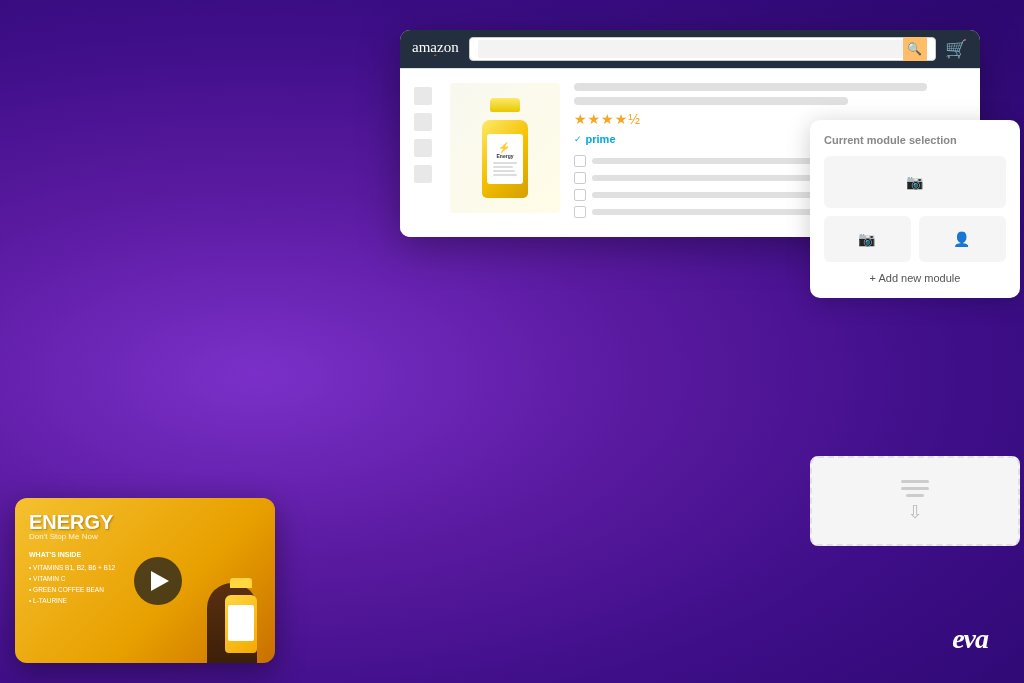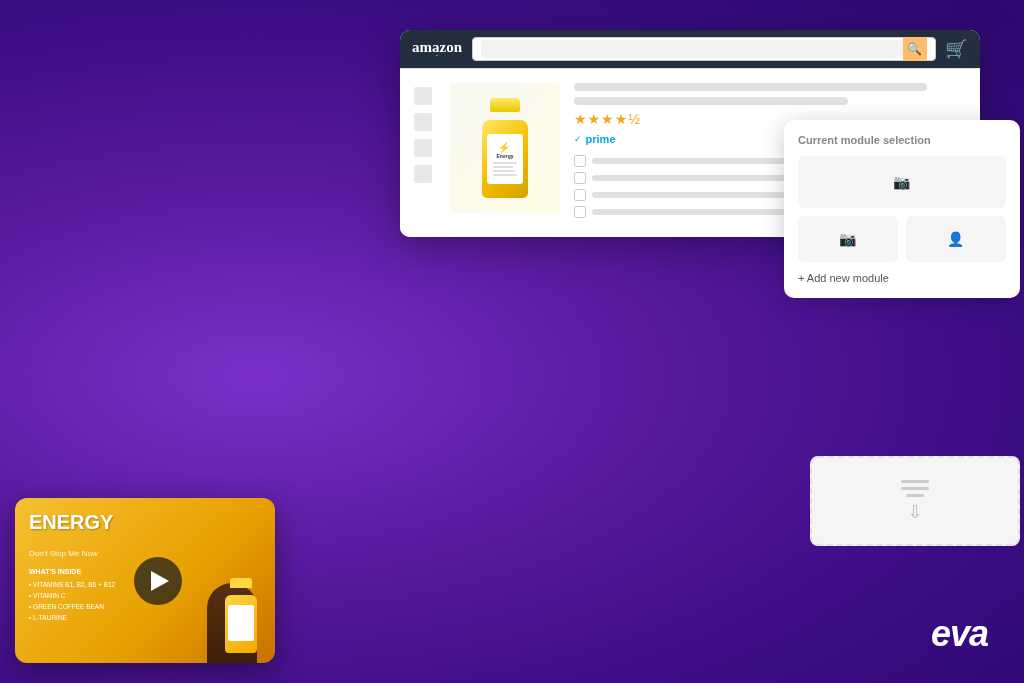--- a/index.html
+++ b/index.html
@@ -25,24 +25,25 @@
       line-height: 1.15;
       letter-spacing: -0.5px;
     }
 
     
     .eva-logo {
       position: absolute;
       bottom: 28px;
       right: 36px;
       color: white;
-      font-size: 36px;
+      font-size: 28px;
       font-weight: 900;
       font-style: italic;
       letter-spacing: -1px;
+      font-family: Liberation Serif, serif;
     }
 
     
     .ui-mockup {
       position: absolute;
       top: 30px;
       left: 360px;
       width: 640px;
       height: 630px;
     }
@@ -175,21 +176,21 @@
       background: #e0e0e0;
       border-radius: 3px;
       flex: 1;
     }
 
     
     .module-panel {
       position: absolute;
       top: 90px;
       right: -20px;
-      width: 236px;
+      width: 210px;
       background: white;
       border-radius: 10px;
       box-shadow: 0 4px 24px rgba(0,0,0,0.2);
       padding: 14px;
       z-index: 10;
     }
 
     .module-panel-title {
       font-size: 11px;
       color: #888;
@@ -228,21 +229,21 @@
       font-size: 14px;
       color: #bbb;
     }
 
     .person-icon {
       font-size: 14px;
       color: #bbb;
     }
 
     .add-module-btn {
-      text-align: left;
+      text-align: center;
       font-size: 11px;
       color: #555;
       cursor: pointer;
     }
 
     
     .video-card {
       position: absolute;
       bottom: 20px;
       left: 15px;
@@ -267,21 +268,20 @@
       font-weight: 900;
       color: white;
       line-height: 1;
       text-shadow: 1px 1px 2px rgba(0,0,0,0.3);
     }
 
     .dont-stop {
       font-size: 8px;
       color: rgba(255,255,255,0.85);
       margin-bottom: 10px;
-      margin-top: 17px;
     }
 
     .whats-inside {
       font-size: 7px;
       font-weight: 900;
       color: white;
       margin-bottom: 4px;
       text-transform: uppercase;
     }
 
@@ -411,21 +411,21 @@
 <div class="eva-logo">
   <span>eva</span>
 </div>
 
 <div class="ui-mockup">
 
   <div class="amazon-window">
 
     <div class="browser-toolbar" style="background:#232f3e; padding: 7px 12px;">
       <div style="display:flex;flex-direction:column;align-items:center;">
-        <span style="font-size:15px;font-weight:700;color:white;font-family:Georgia,serif;">amazon</span>
+        <span style="font-size:15px;font-weight:400;color:white;font-family:Georgia,serif;">amazon</span>
         <span style="color:#ff9900;font-size:6px;margin-top:-3px;">⌃</span>
       </div>
       <div class="search-bar" style="height:24px;">
         <div class="search-bar-fill"></div>
         <div class="search-icon-btn">🔍</div>
       </div>
       <div style="font-size:18px;color:white;">🛒</div>
     </div>
 
     <div class="product-area">

